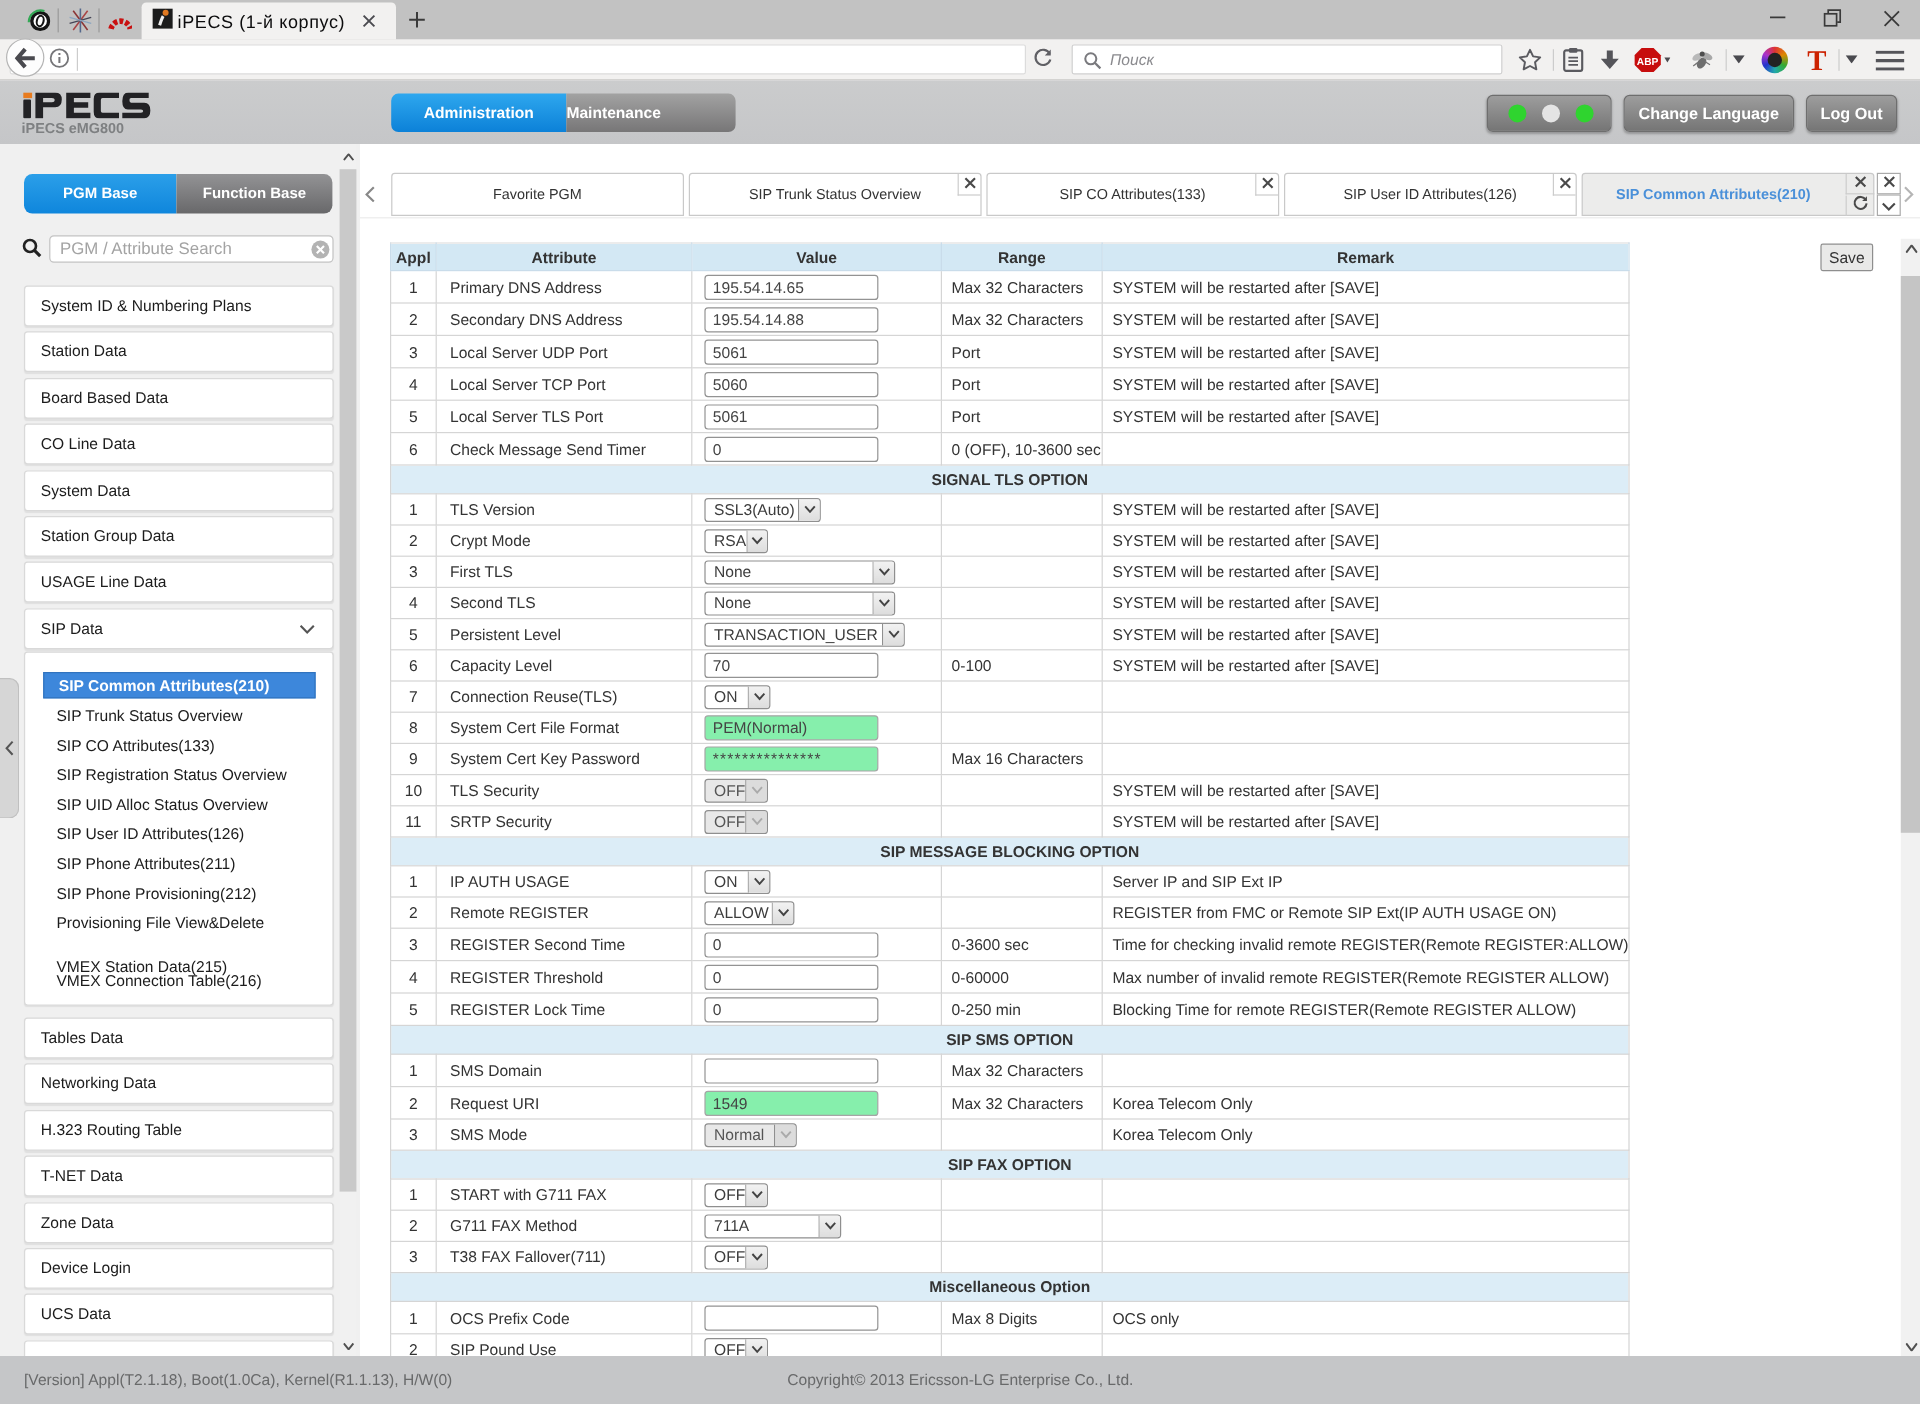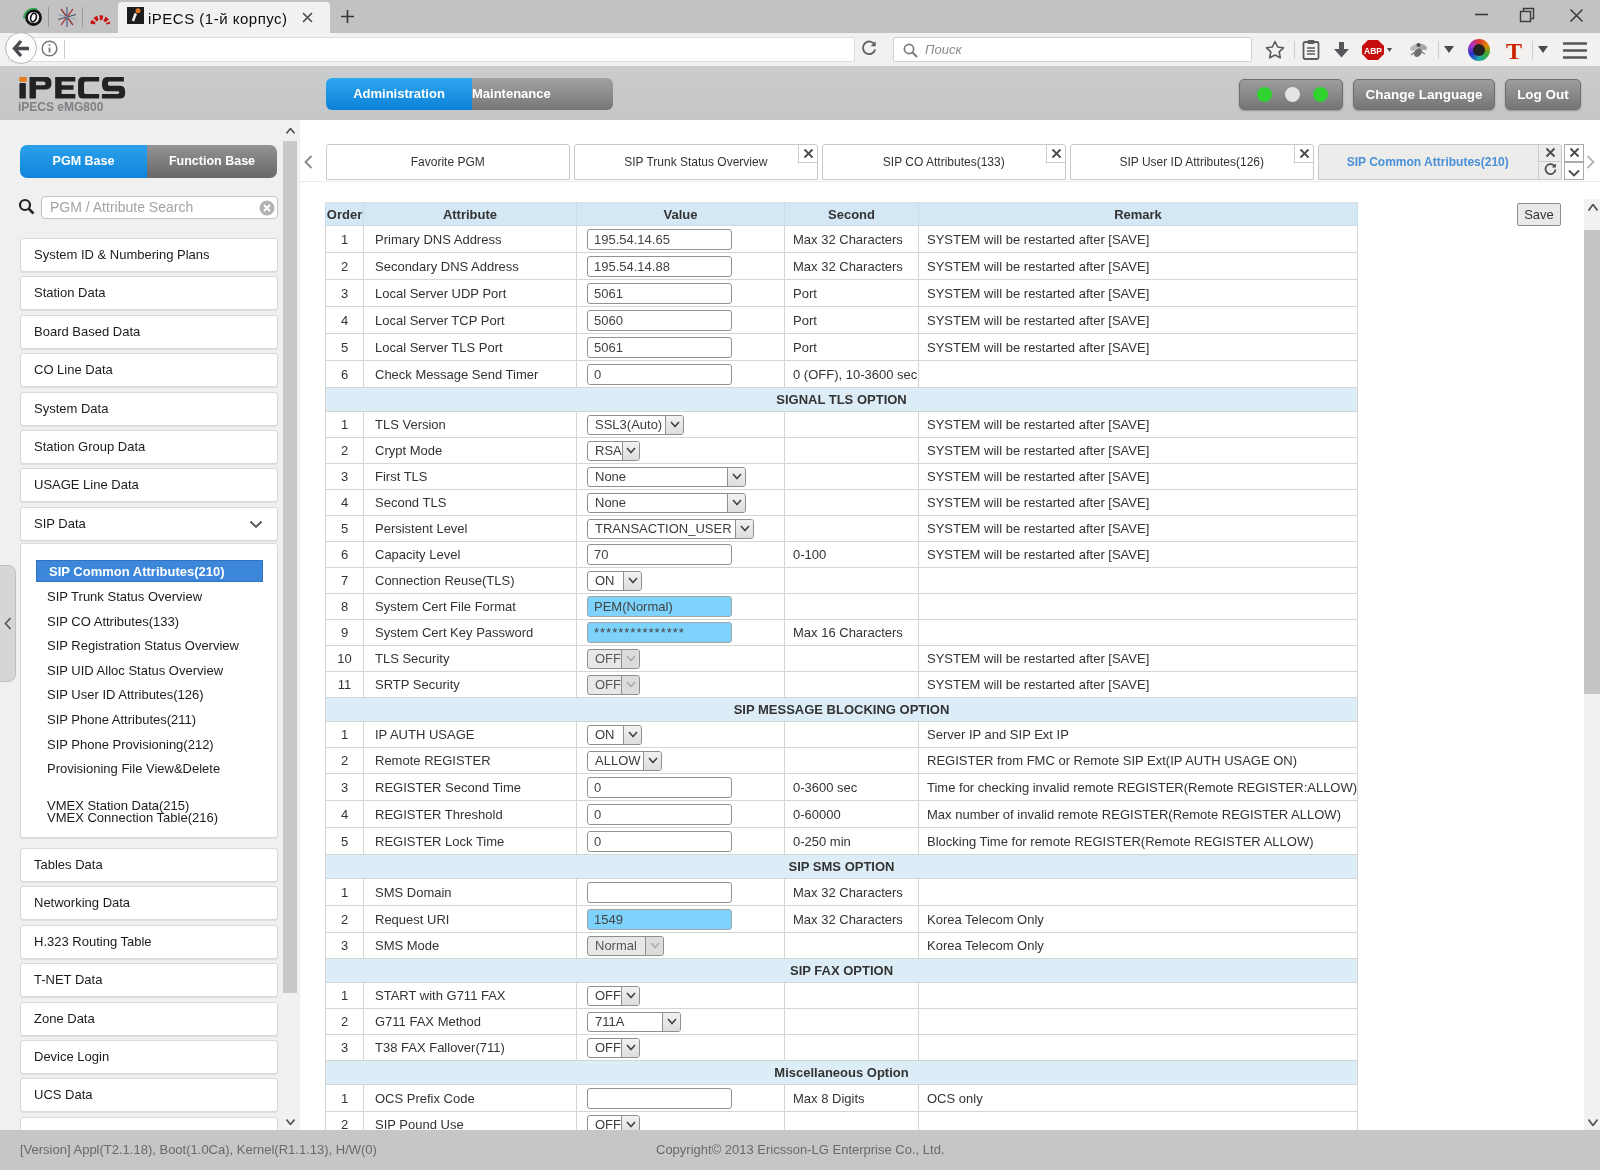--- a/index.html
+++ b/index.html
@@ -45,21 +45,21 @@
 td { border:1px solid #d5d5d5; border-top:none; padding:0; overflow:hidden; white-space:nowrap; }
 tr.hdr td { background:#d3e8f4; font-weight:bold; text-align:center; height:23px; border:1px solid #c9dcea; border-top:1px solid #e0e0e0; }
 tr.sect td { background:#dcedf7; font-weight:bold; text-align:center; height:24px; border-left:1px solid #d5d5d5; border-right:1px solid #d5d5d5; }
 tr.ri td { height:27px; }
 tr.rs td { height:26px; }
 td.c0 { text-align:center; }
 td.c1 { padding-left:11px; }
 td.c3 { padding-left:8px; }
 td.c4 { padding-left:8px; }
 .tin { display:inline-block; vertical-align:middle; height:21px; background:#fff; border:1px solid #939393; border-radius:3px; font-size:13px; color:#444; line-height:19px; padding-left:6px; margin-left:10px; }
-.tin.dis { background:#7dd3fc; border-color:#a5a5a5; }
+.tin.dis { background:#86efac; border-color:#a5a5a5; }
 .sel { display:inline-flex; vertical-align:middle; height:20px; border:1px solid #8f8f8f; border-radius:3px; margin-left:10px; background:#fff; }
 .sel .v { font-size:13px; color:#3c3c3c; line-height:18px; padding-left:7px; }
 .sel .a { margin-left:auto; width:18px; background:linear-gradient(#f2f2f2,#ddd); border-left:1px solid #8f8f8f; border-radius:0 2px 2px 0; display:flex; align-items:center; justify-content:center; }
 .sel.dis { background:#e8e8e8; }
 .sel.dis .v { color:#555; }
 .sel.dis .a { background:#dcdcdc; }
 </style></head>
 <body>
 
 <div class="abs" id="titlebar">
@@ -290,24 +290,24 @@
       <table>
         <colgroup>
           <col style="width:38px">
           <col style="width:213px">
           <col style="width:208px">
           <col style="width:134px">
           <col style="width:439px">
         </colgroup>
         <tbody>
           <tr class="hdr">
-            <td>Order</td>
+            <td>Appl</td>
             <td>Attribute</td>
             <td>Value</td>
-            <td>Second</td>
+            <td>Range</td>
             <td>Remark</td>
           </tr>
           <tr class="ri">
             <td class="c0">1</td>
             <td class="c1">Primary DNS Address</td>
             <td class="c2"><span class="tin" style="width:145px;">195.54.14.65</span></td>
             <td class="c3">Max 32 Characters</td>
             <td class="c4">SYSTEM will be restarted after [SAVE]</td>
           </tr>
           <tr class="ri">
@@ -577,21 +577,21 @@
                     <path d="M1 1 L5 5.5 L9 1" fill="none" stroke="#444" stroke-width="1.6"></path>
                   </svg>
                 </span>
               </span></td>
             <td class="c3"></td>
             <td class="c4"></td>
           </tr>
           <tr class="rs">
             <td class="c0">2</td>
             <td class="c1">G711 FAX Method</td>
-            <td class="c2"><span class="sel" style="width:94px">
+            <td class="c2"><span class="sel" style="width:114px">
                 <span class="v">711A</span>
                 <span class="a">
                   <svg width="10" height="7" viewBox="0 0 10 7">
                     <path d="M1 1 L5 5.5 L9 1" fill="none" stroke="#444" stroke-width="1.6"></path>
                   </svg>
                 </span>
               </span></td>
             <td class="c3"></td>
             <td class="c4"></td>
           </tr>

